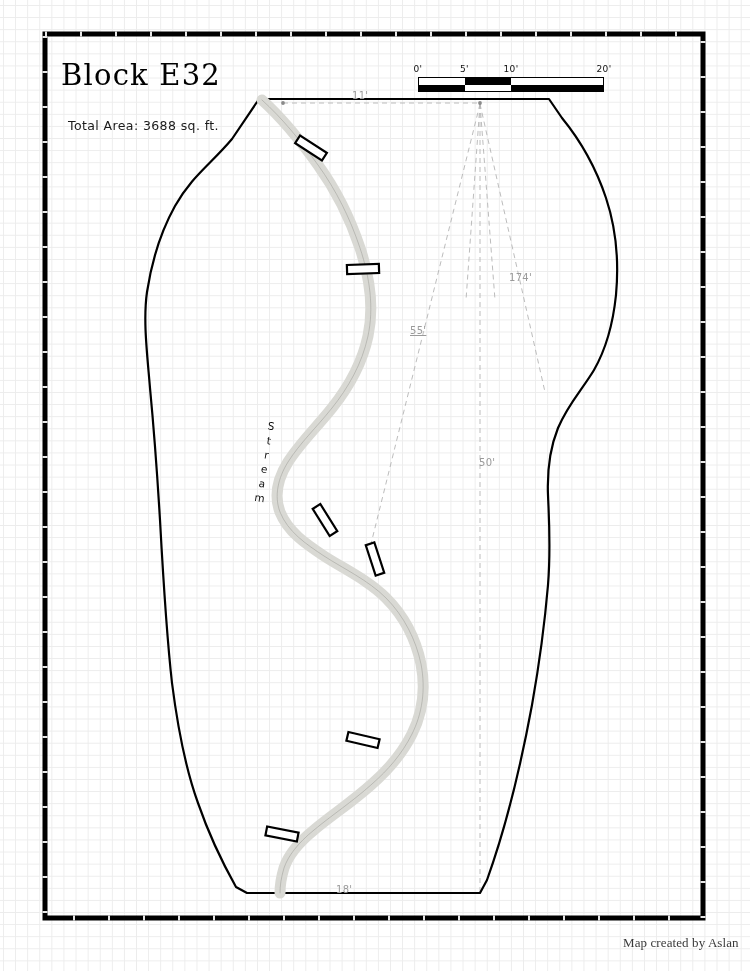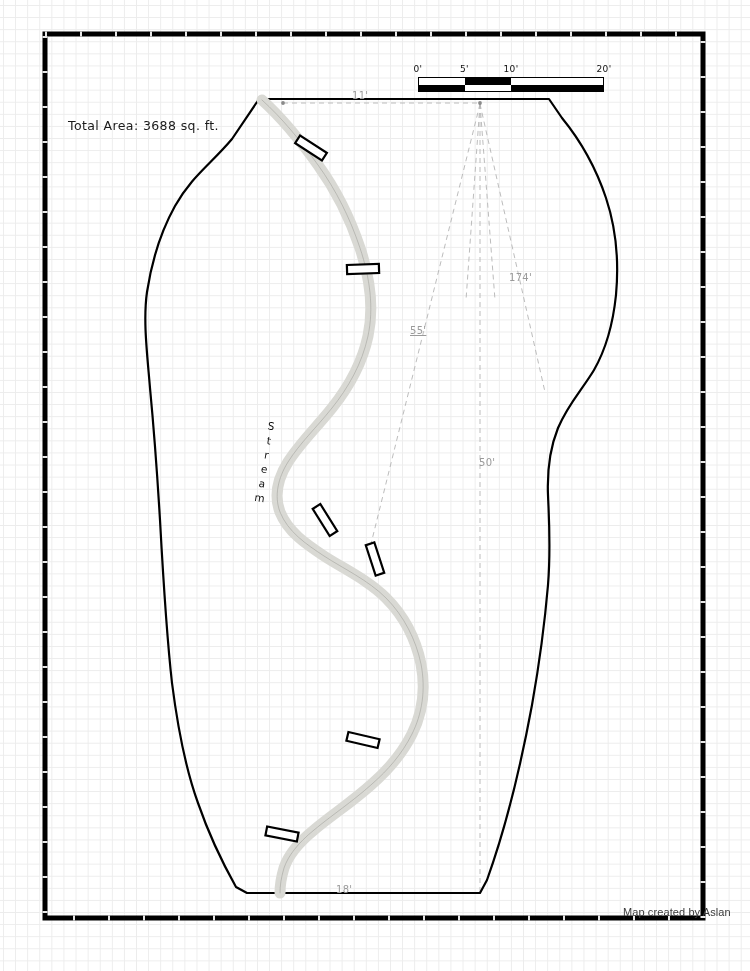--- a/index.html
+++ b/index.html
@@ -50,23 +50,23 @@
   #total-area {
     left: 68px;
     top: 118px;
     font-family: "DejaVu Sans", sans-serif;
     font-size: 12.5px;
     letter-spacing: 0.4px;
     color: #1a1a1a;
   }
   #credit {
     left: 623px;
-    top: 906px;
-    font-family: Liberation Sans, sans-serif;
-    font-size: 11px;
+    top: 935px;
+    font-family: Liberation Serif, serif;
+    font-size: 13px;
     letter-spacing: 0.1px;
     color: #3a3a3a;
   }
 
   
   .dim-label {
     position: absolute;
     font-family: "DejaVu Sans", sans-serif;
     font-size: 10px;
     color: #9a9a9a;
@@ -219,20 +219,21 @@
       <rect x="-16" y="-4.5" width="32" height="9" transform="translate(311,148) rotate(33)"></rect>
       <rect x="-16" y="-4.5" width="32" height="9" transform="translate(363,269) rotate(-2)"></rect>
       <rect x="-16" y="-4.5" width="32" height="9" transform="translate(325,520) rotate(58)"></rect>
       <rect x="-16" y="-4.5" width="32" height="9" transform="translate(375,559) rotate(72)"></rect>
       <rect x="-16" y="-4.5" width="32" height="9" transform="translate(363,740) rotate(13)"></rect>
       <rect x="-16" y="-4.5" width="32" height="9" transform="translate(282,834) rotate(11)"></rect>
     </g>
 
   </svg>
 
+  <div class="txt" id="block-title">Block E32</div>
 
   <div class="txt" id="total-area">Total Area: 3688 sq. ft.</div>
 
   <div id="stream-label">Stream</div>
 
   <div class="dim-label" style="left:352px; top:90px;">11'</div>
   <div class="dim-label" style="left:509px; top:272px;">174'</div>
   <div class="dim-label" style="left:410px; top:325px;text-decoration:underline;">55'</div>
   <div class="dim-label" style="left:479px; top:457px;">50'</div>
   <div class="dim-label" style="left:336px; top:884px;">18'</div>

